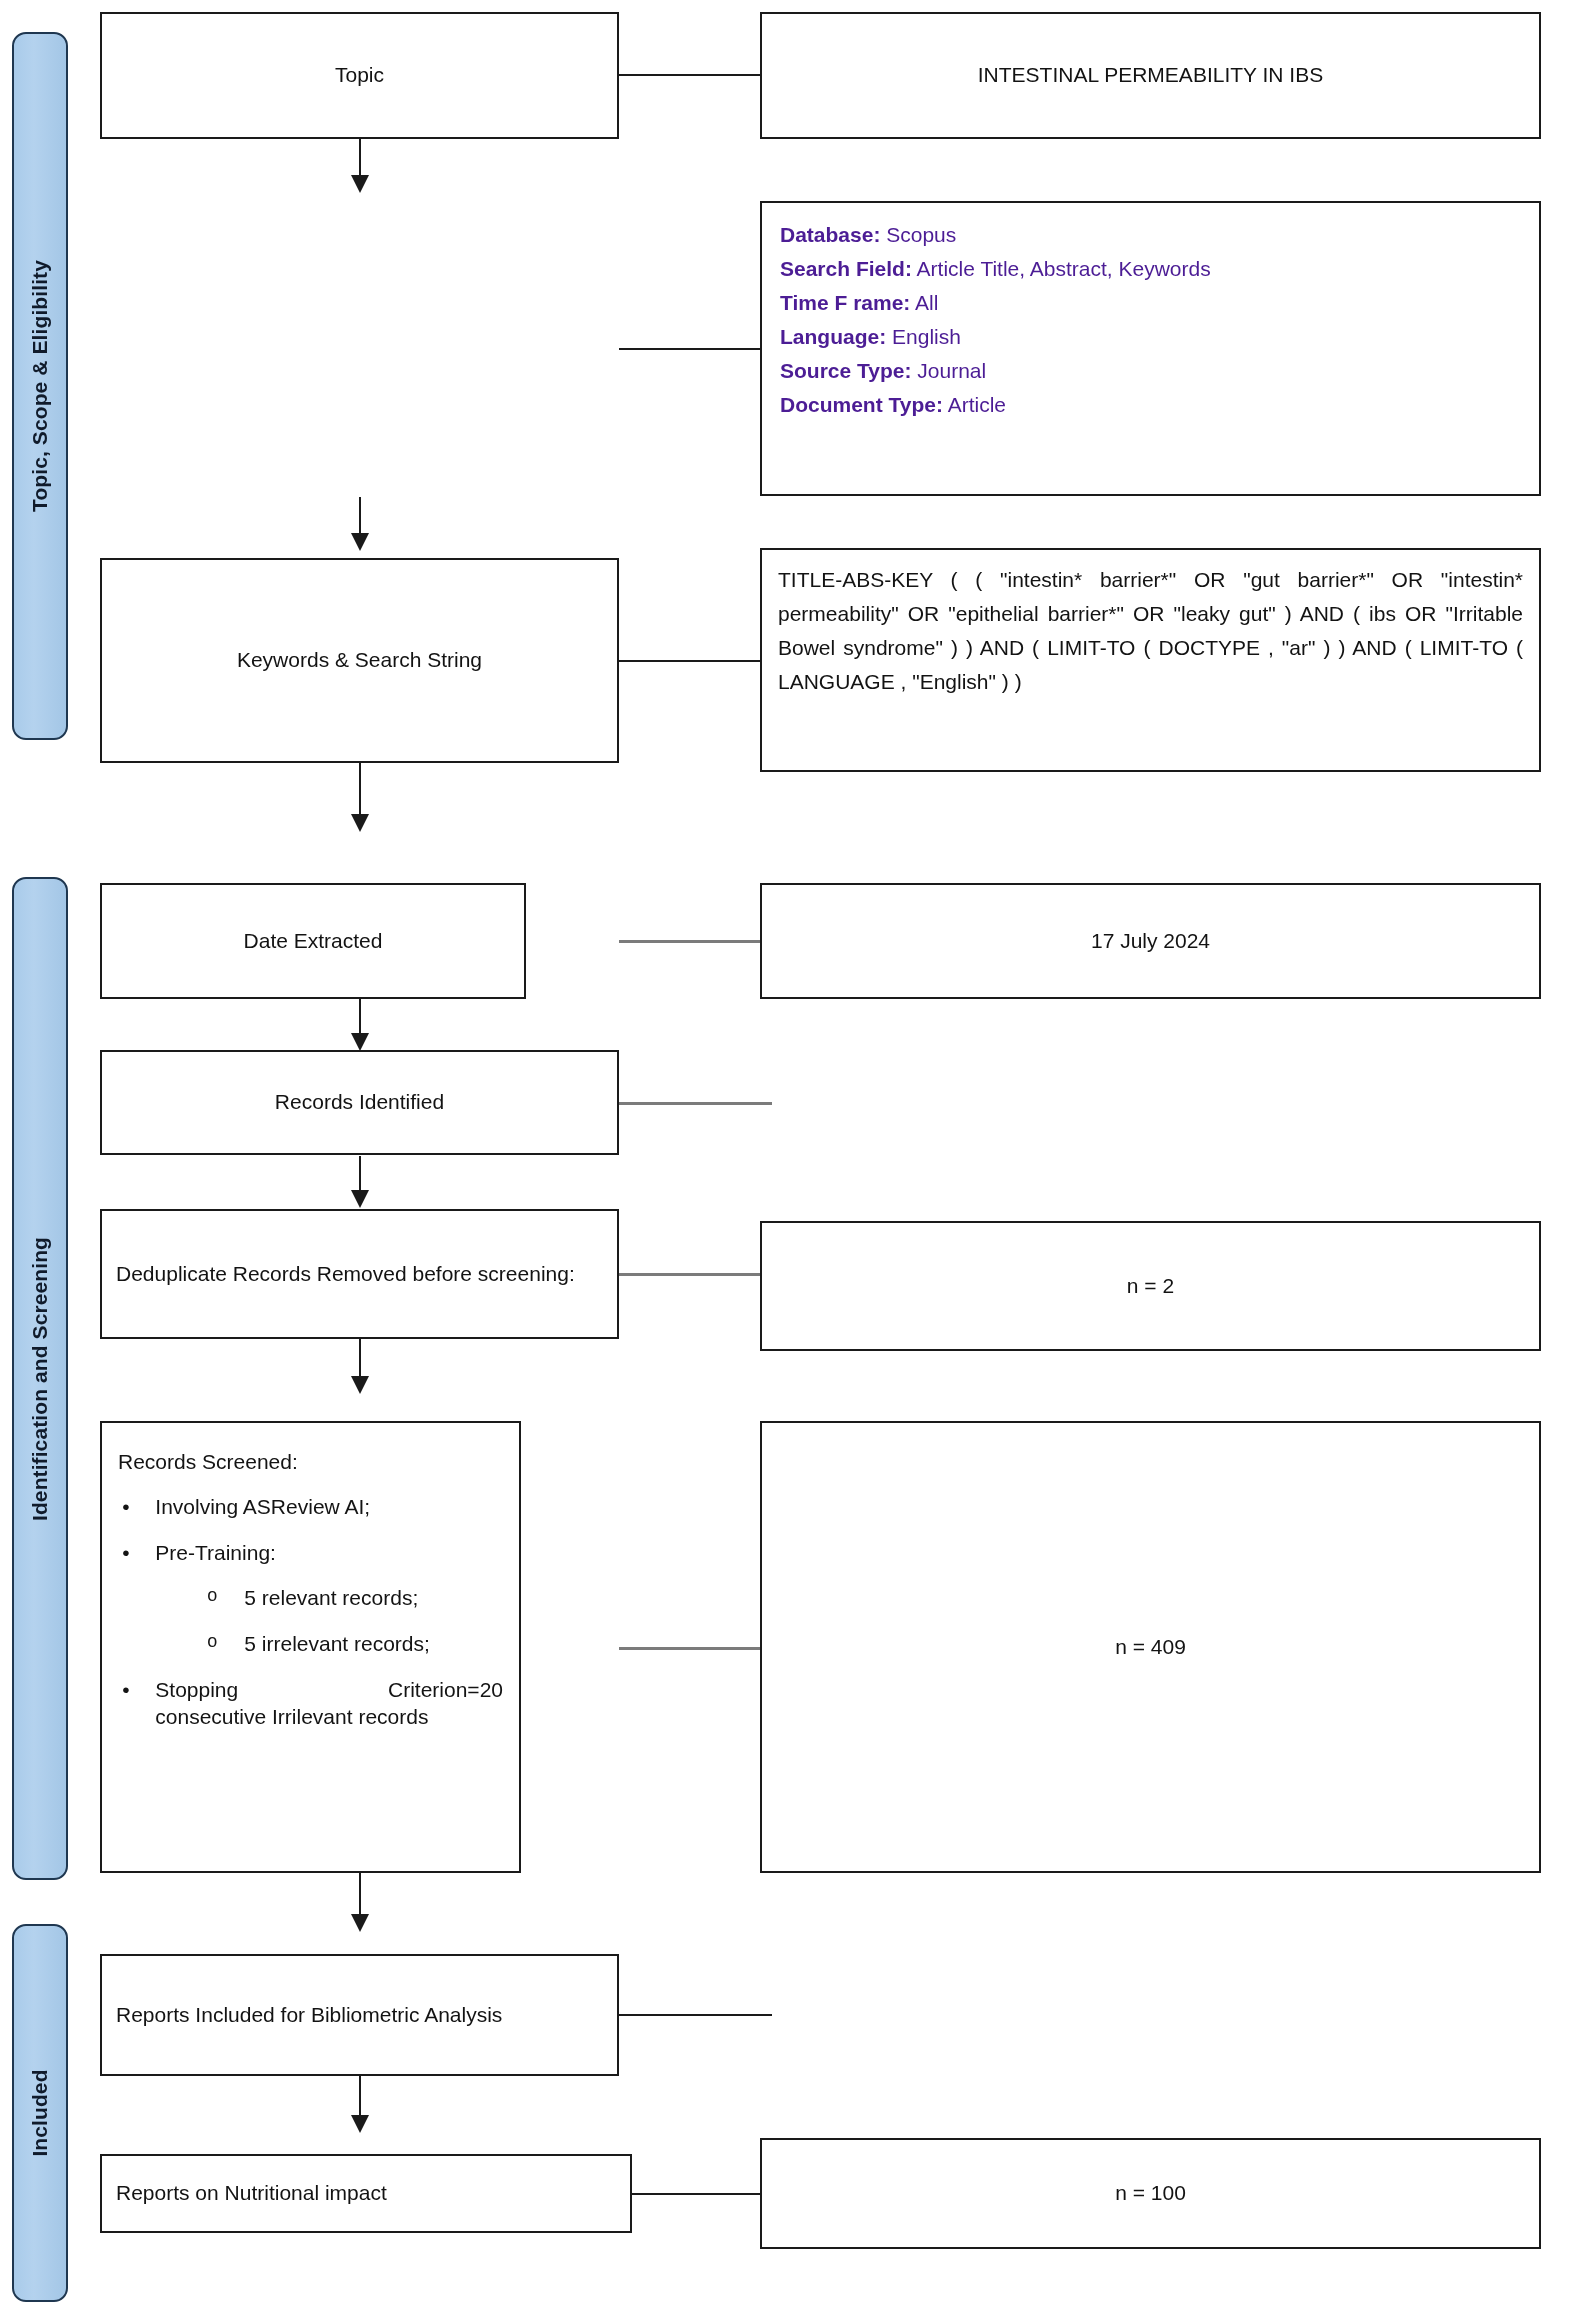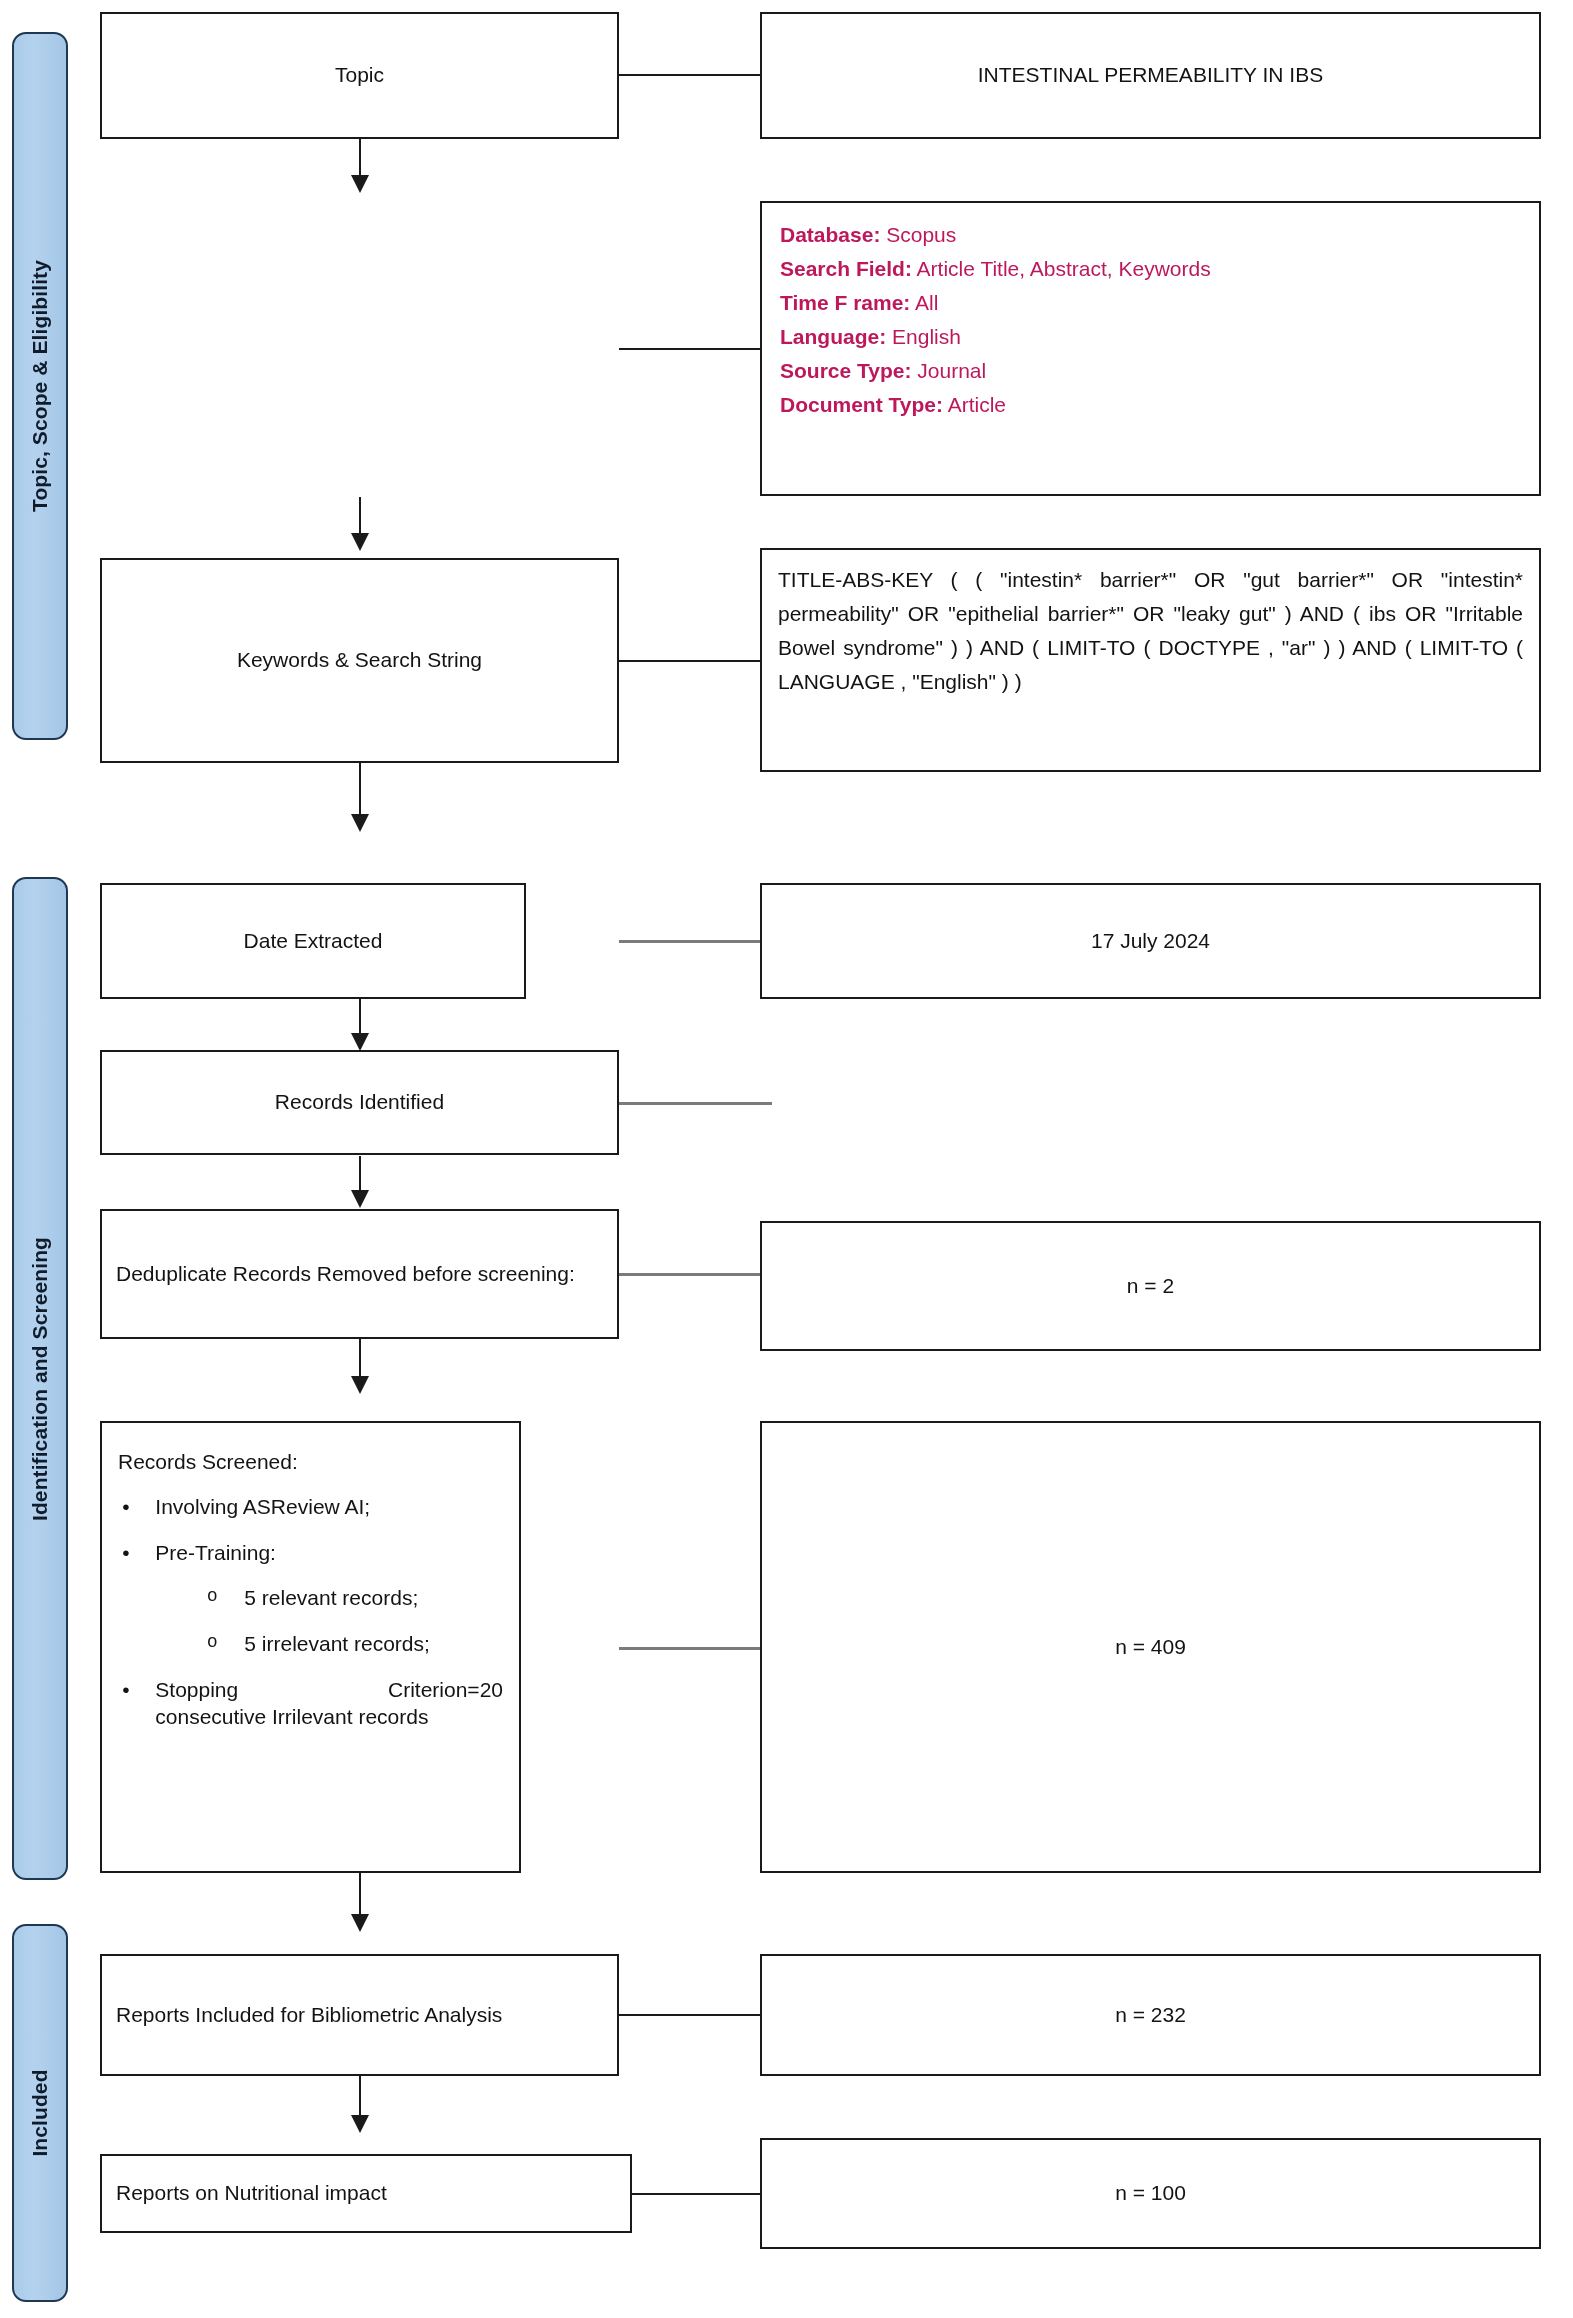--- a/index.html
+++ b/index.html
@@ -71,21 +71,21 @@
     color: #131313;
   }
 
   
   .kv-list {
     width: 100%;
   }
   .kv-row {
     font-size: 21px;
     line-height: 1.62;
-    color: #be185d;
+    color: #4c1d95;
     white-space: nowrap;
   }
   .kv-row .k {
     font-weight: bold;
   }
 
   
   .query-text {
     font-size: 21px;
     line-height: 1.62;
@@ -294,23 +294,20 @@
     <span class="box-text">n = 409</span>
   </div>
 
   <div class="vline" style="left:359px; top:1873px; height:48px;"></div>
   <div class="arrowhead" style="left:351px; top:1914px;"></div>
 
   <div class="box leftal" style="left:100px; top:1954px; width:519px; height:122px;">
     <span class="box-text">Reports Included for Bibliometric Analysis</span>
   </div>
   <div class="hline" style="left:619px; top:2014px; width:153px;"></div>
-  <div class="box center" style="left:760px; top:1954px; width:781px; height:122px;">
-    <span class="box-text">n = 232</span>
-  </div>
 
   <div class="vline" style="left:359px; top:2076px; height:46px;"></div>
   <div class="arrowhead" style="left:351px; top:2115px;"></div>
 
   <div class="box leftal" style="left:100px; top:2154px; width:532px; height:79px;">
     <span class="box-text">Reports  on Nutritional impact</span>
   </div>
   <div class="hline" style="left:632px; top:2193px; width:139px;"></div>
   <div class="box center" style="left:760px; top:2138px; width:781px; height:111px;">
     <span class="box-text">n = 100</span>

